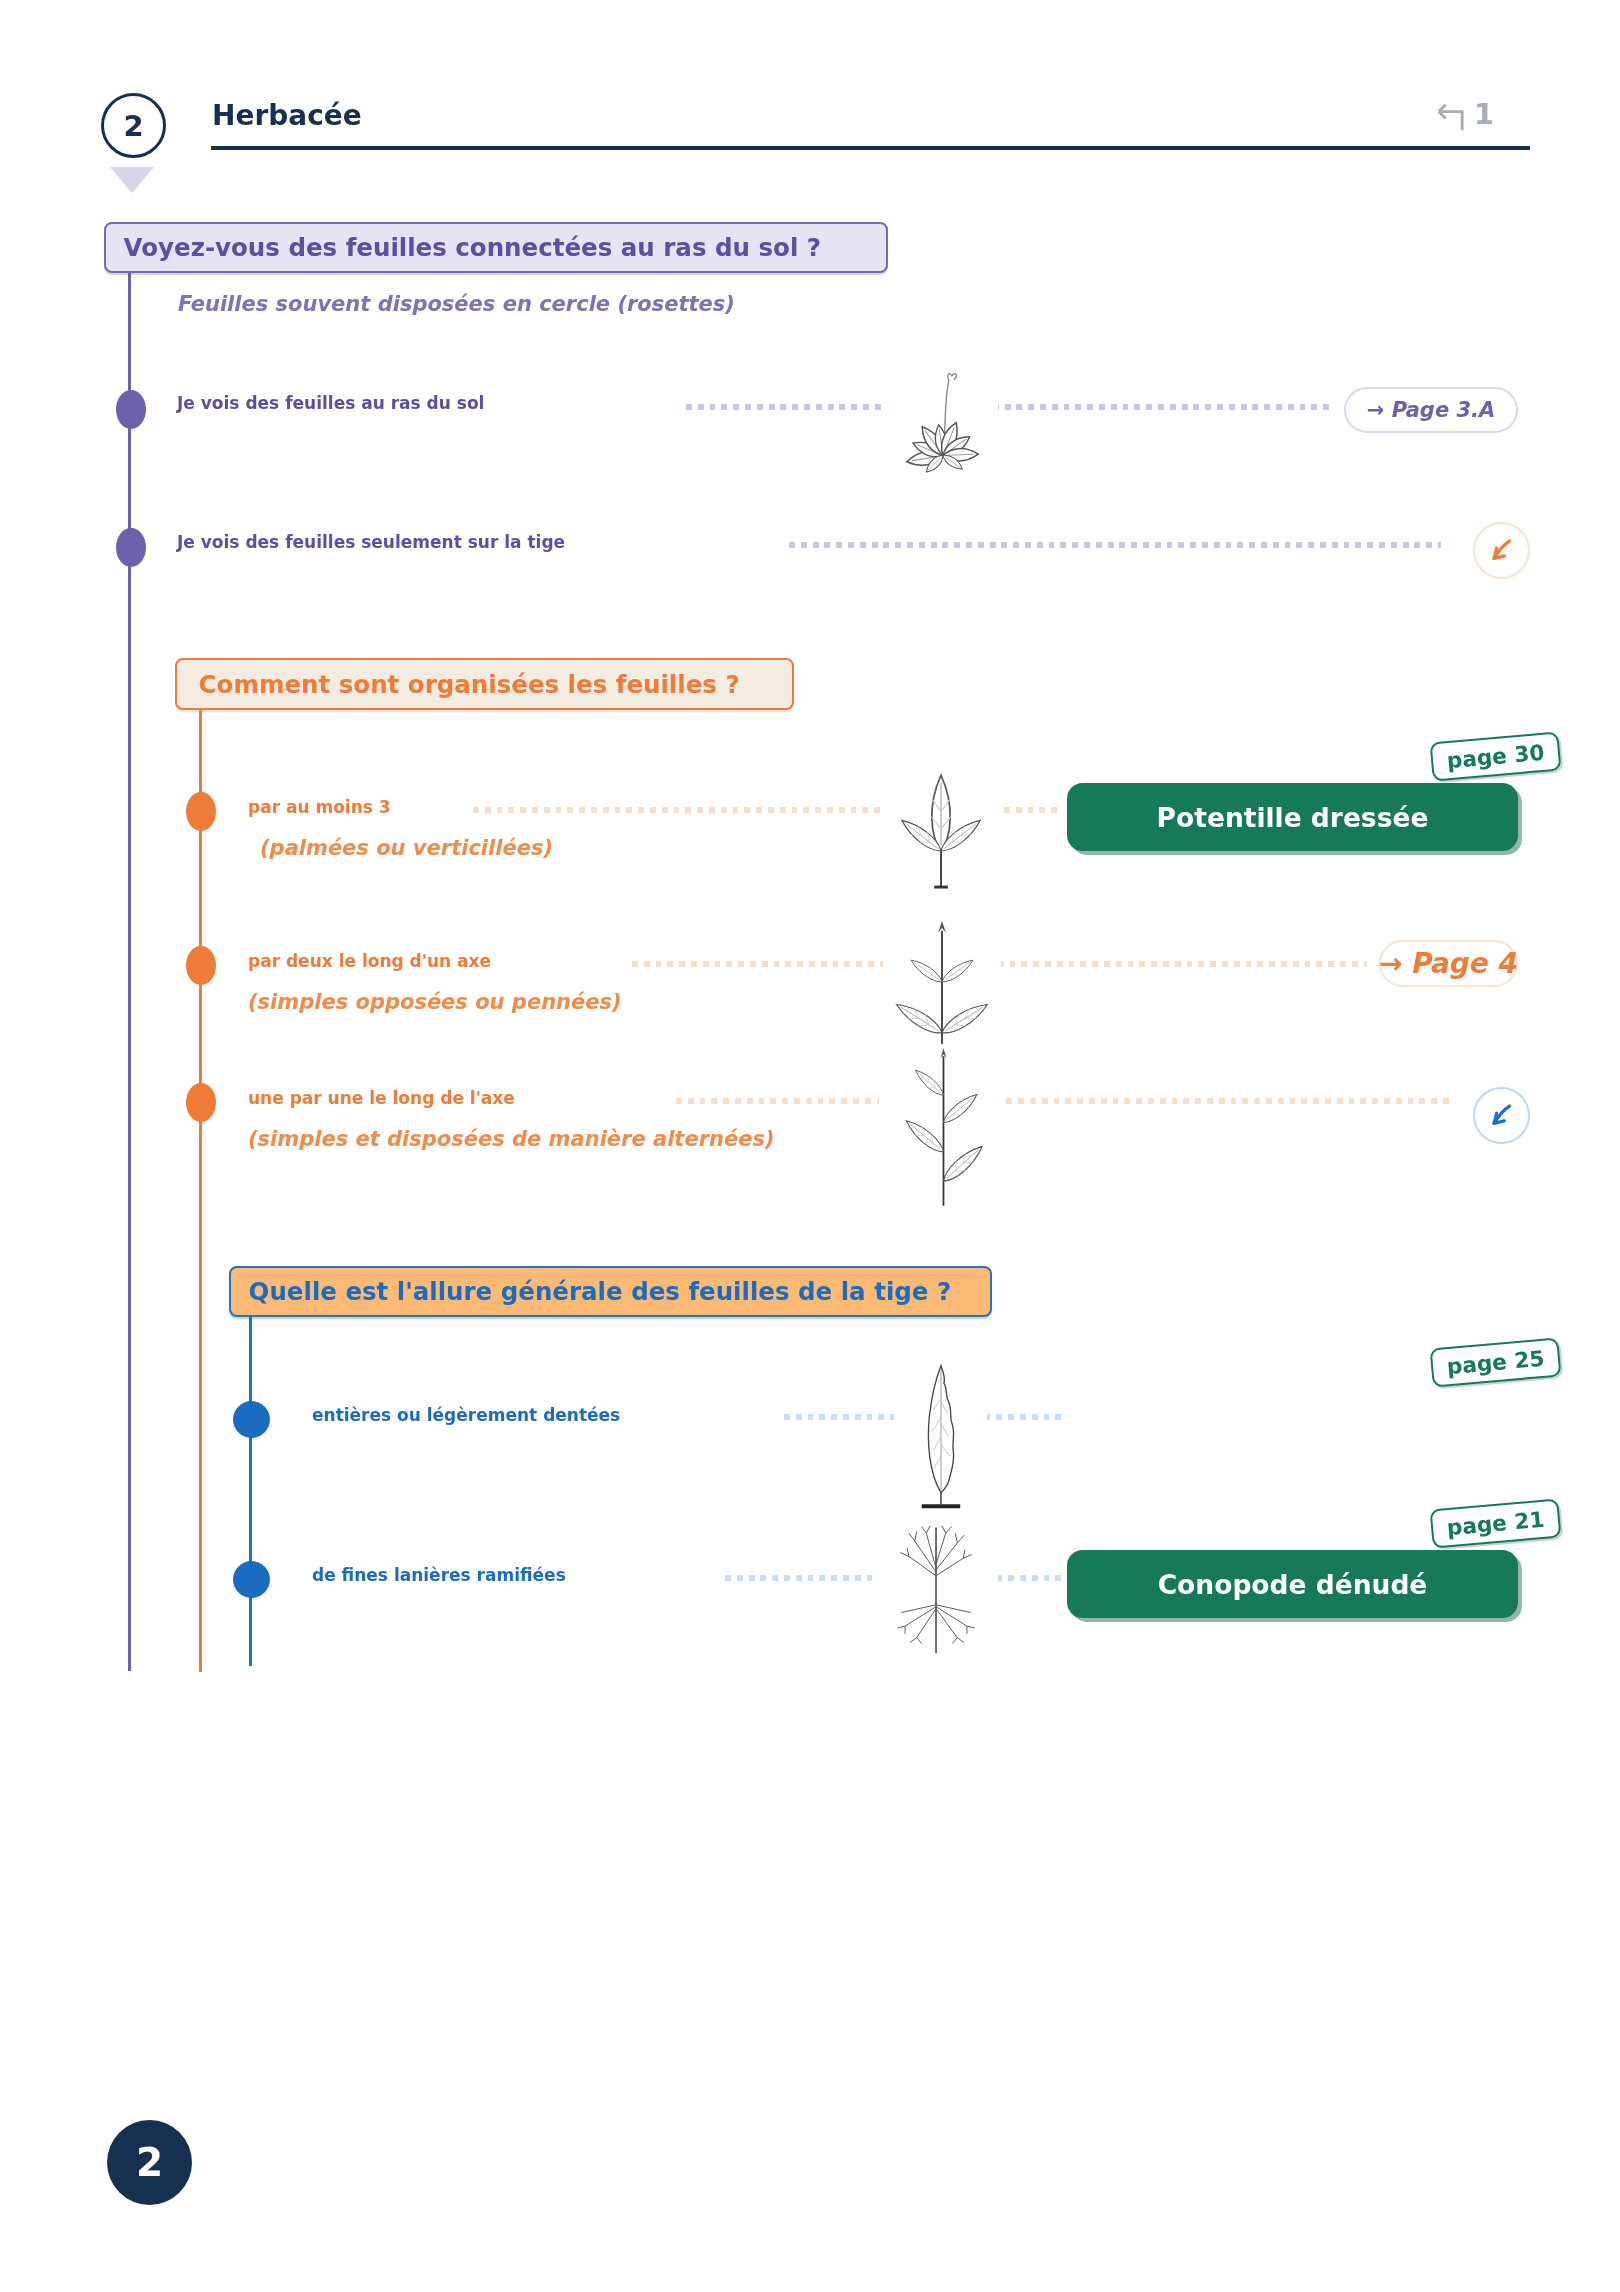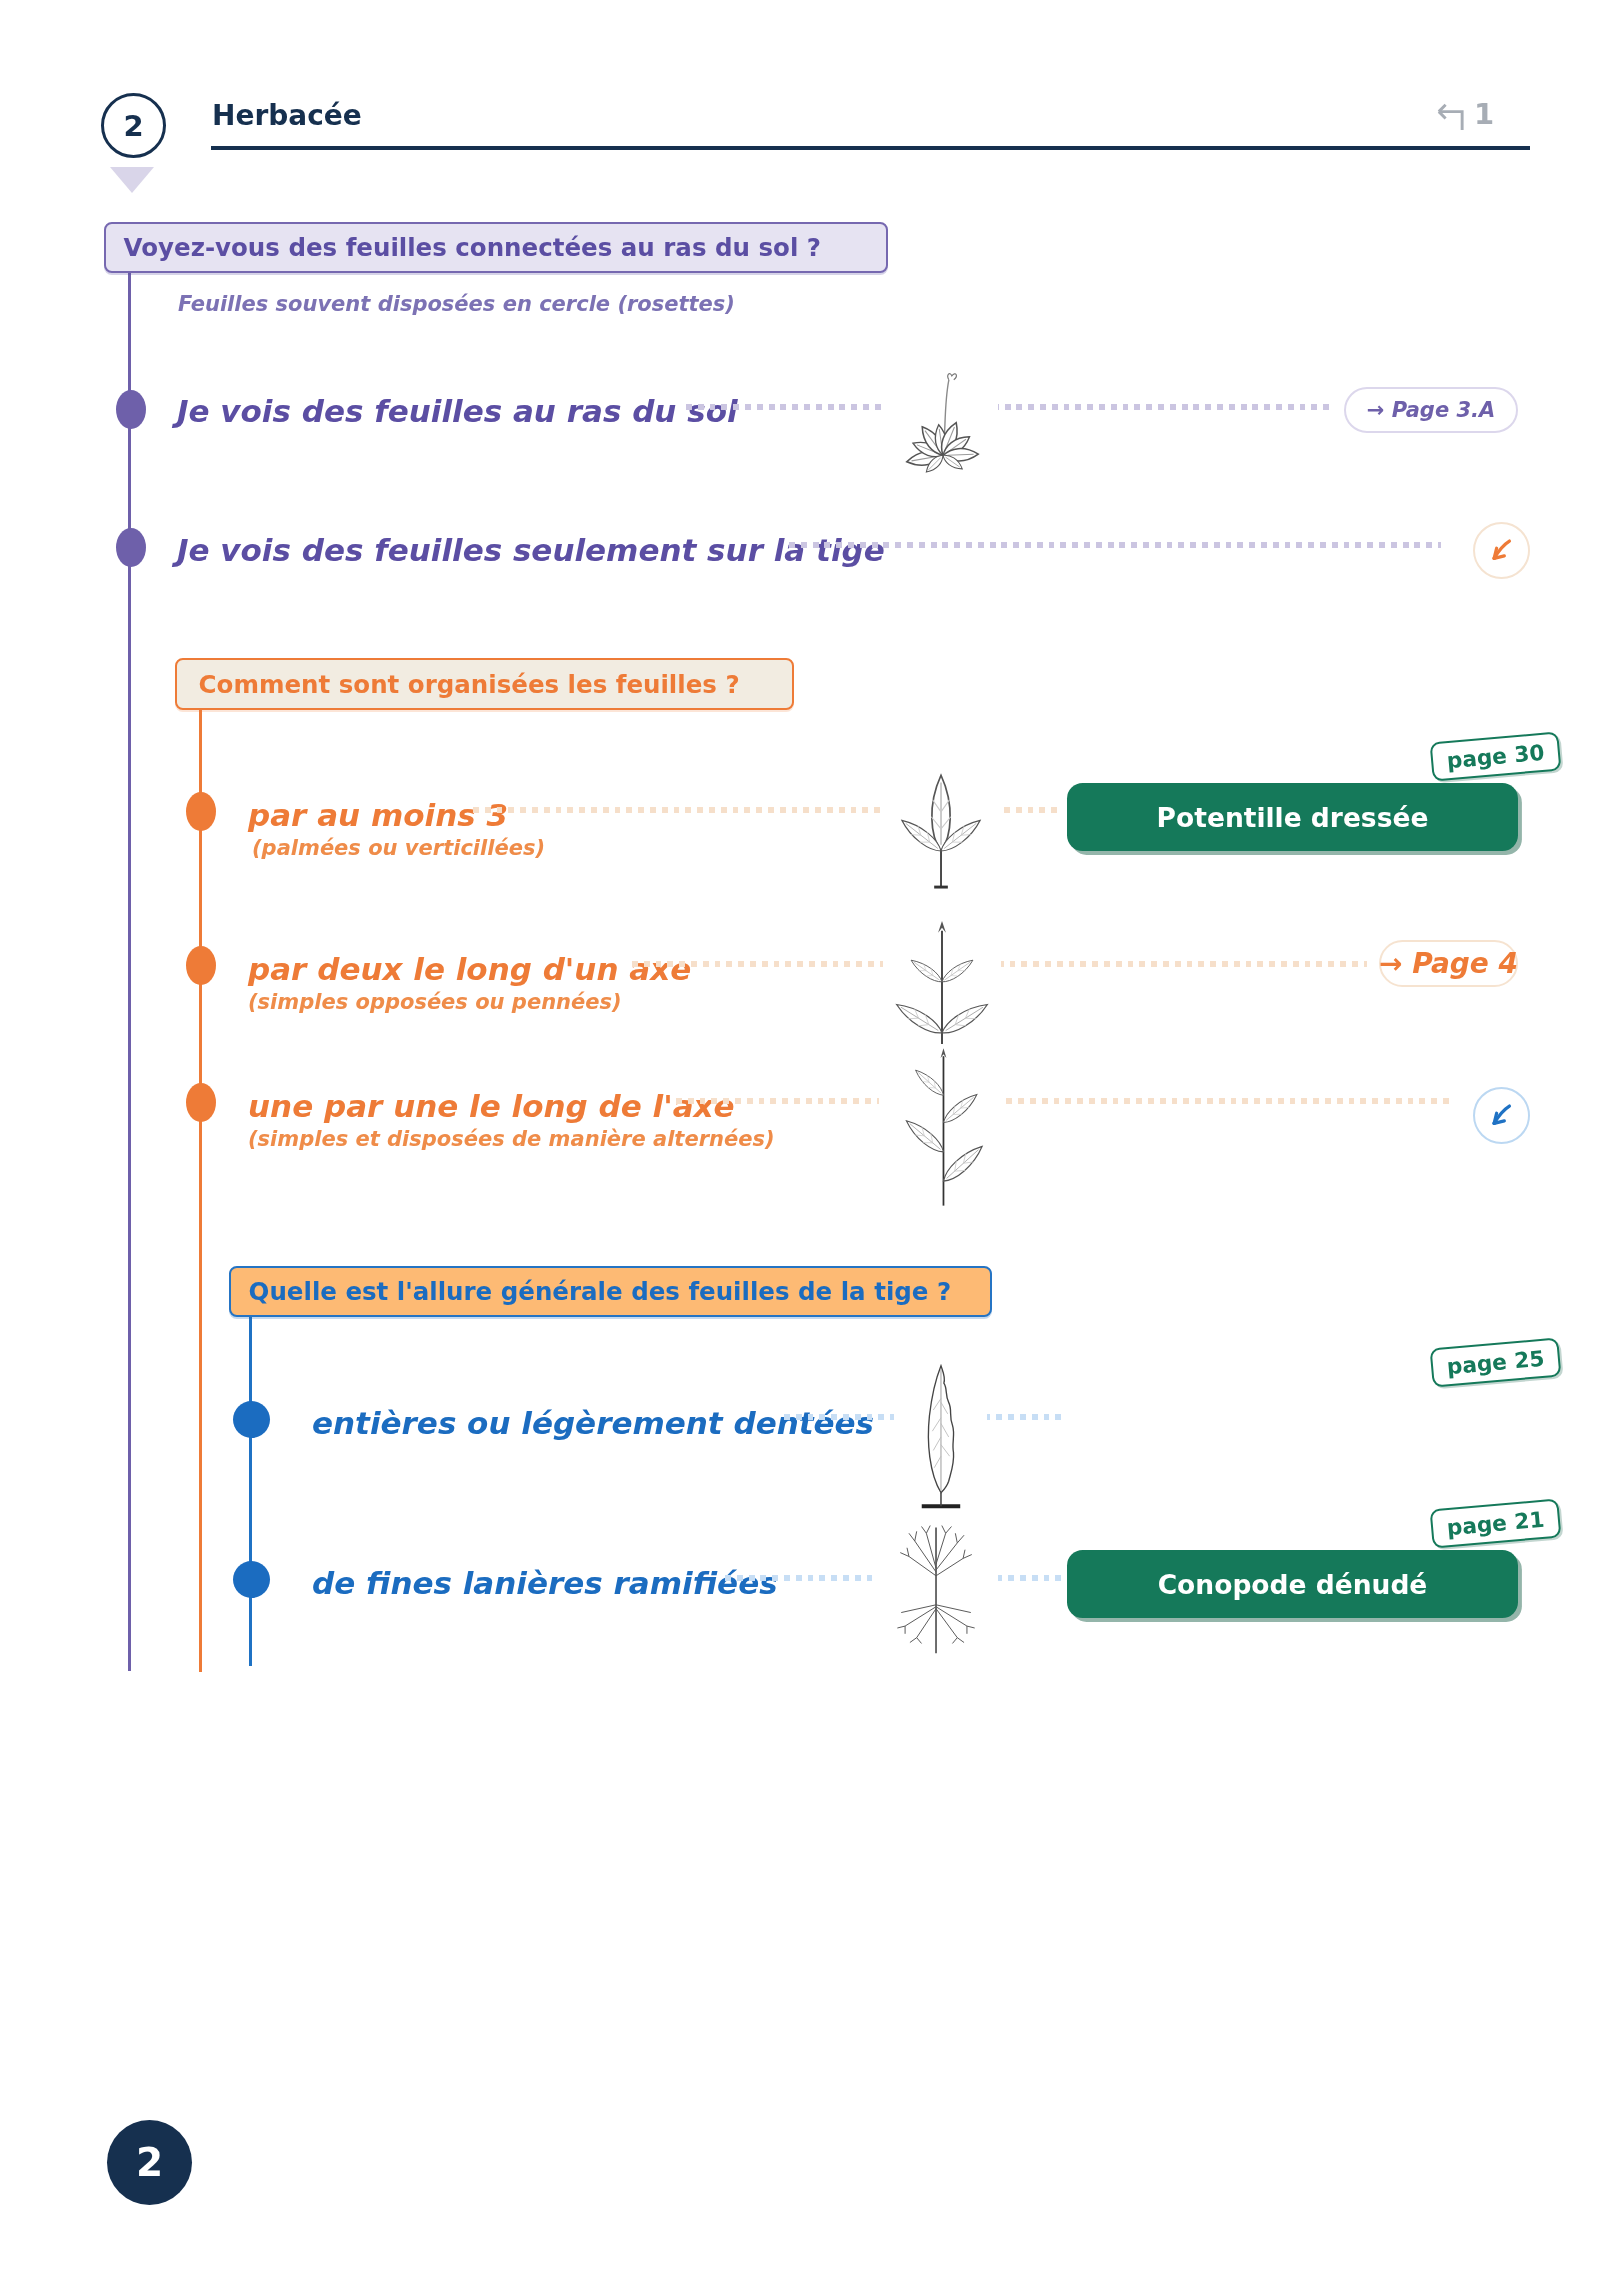--- a/index.html
+++ b/index.html
@@ -32,21 +32,21 @@
   .vline.orange{left:199px;top:709px;height:963px;background:#ee7b37;}
   .vline.blue{left:249px;top:1316px;height:350px;background:#1f72c4;}
 
   
   .bullet{border-radius:50%;}
   .bullet.purple{width:30px;height:39px;background:#6e60aa;}
   .bullet.orange{width:30px;height:39px;background:#ee7b37;}
   .bullet.blue{width:37px;height:37px;background:#1b6cc0;}
 
   
-  .blabel{font-size:31px;font-weight:bold;white-space:nowrap;font-style:italic;}
+  .blabel{font-size:17px;font-weight:bold;white-space:nowrap;}
   .blabel.purple{color:#5b4ea3;}
   .blabel.orange{color:#ee7b37;}
   .blabel.blue{color:#1b6cc0;}
   .sublabel{font-size:21px;font-style:italic;font-weight:bold;color:#ef8c49;white-space:nowrap;}
 
   
   .leader{height:5.9px;}
   .leader.purple{background-image:repeating-linear-gradient(90deg,#cbc5e1 0 5.9px,transparent 5.9px 11.8px);}
   .leader.orange{background-image:repeating-linear-gradient(90deg,#f6dfca 0 5.9px,transparent 5.9px 11.8px);}
   .leader.blue{background-image:repeating-linear-gradient(90deg,#c7def5 0 5.9px,transparent 5.9px 11.8px);}
@@ -139,21 +139,21 @@
         <path d="M6,21 L16,18.5" fill="none" stroke="#ee7b37" stroke-width="3.2" stroke-linecap="round"></path>
       </svg>
     </span>
   </div>
 
   <div class="abs vline orange"></div>
   <div class="abs qbox orange">Comment sont organisées les feuilles ?</div>
 
   <div class="abs bullet orange" style="left:186px;top:792px;"></div>
   <div class="abs blabel orange" style="left:248px;top:797px;">par au moins 3</div>
-  <div class="abs sublabel" style="left:252px;top:836px;text-align:right;">(palmées ou verticillées)</div>
+  <div class="abs sublabel" style="left:260px;top:836px;text-align:right;">(palmées ou verticillées)</div>
   <div class="abs leader orange" style="left:473px;top:807px;width:588px;"></div>
   <div class="abs plant" style="left:880px;top:765px;width:123px;height:125px;">
     <svg width="123" height="125" viewBox="0 0 125 128">
       <defs>
           <g id="wlf">
         <path d="M0,0 C9,-12 11,-38 0,-62 C-11,-38 -9,-12 0,0 Z" fill="#fff" stroke="#555" stroke-width="1.4"></path>
         <path d="M0,-5 V-56" stroke="#aaa" stroke-width="1"></path>
         <path d="M0,-18 L8,-28 M0,-18 L-8,-28 M0,-32 L7,-42 M0,-32 L-7,-42" stroke="#c9c9c9" stroke-width="0.9"></path>
       </g>
         </defs>

